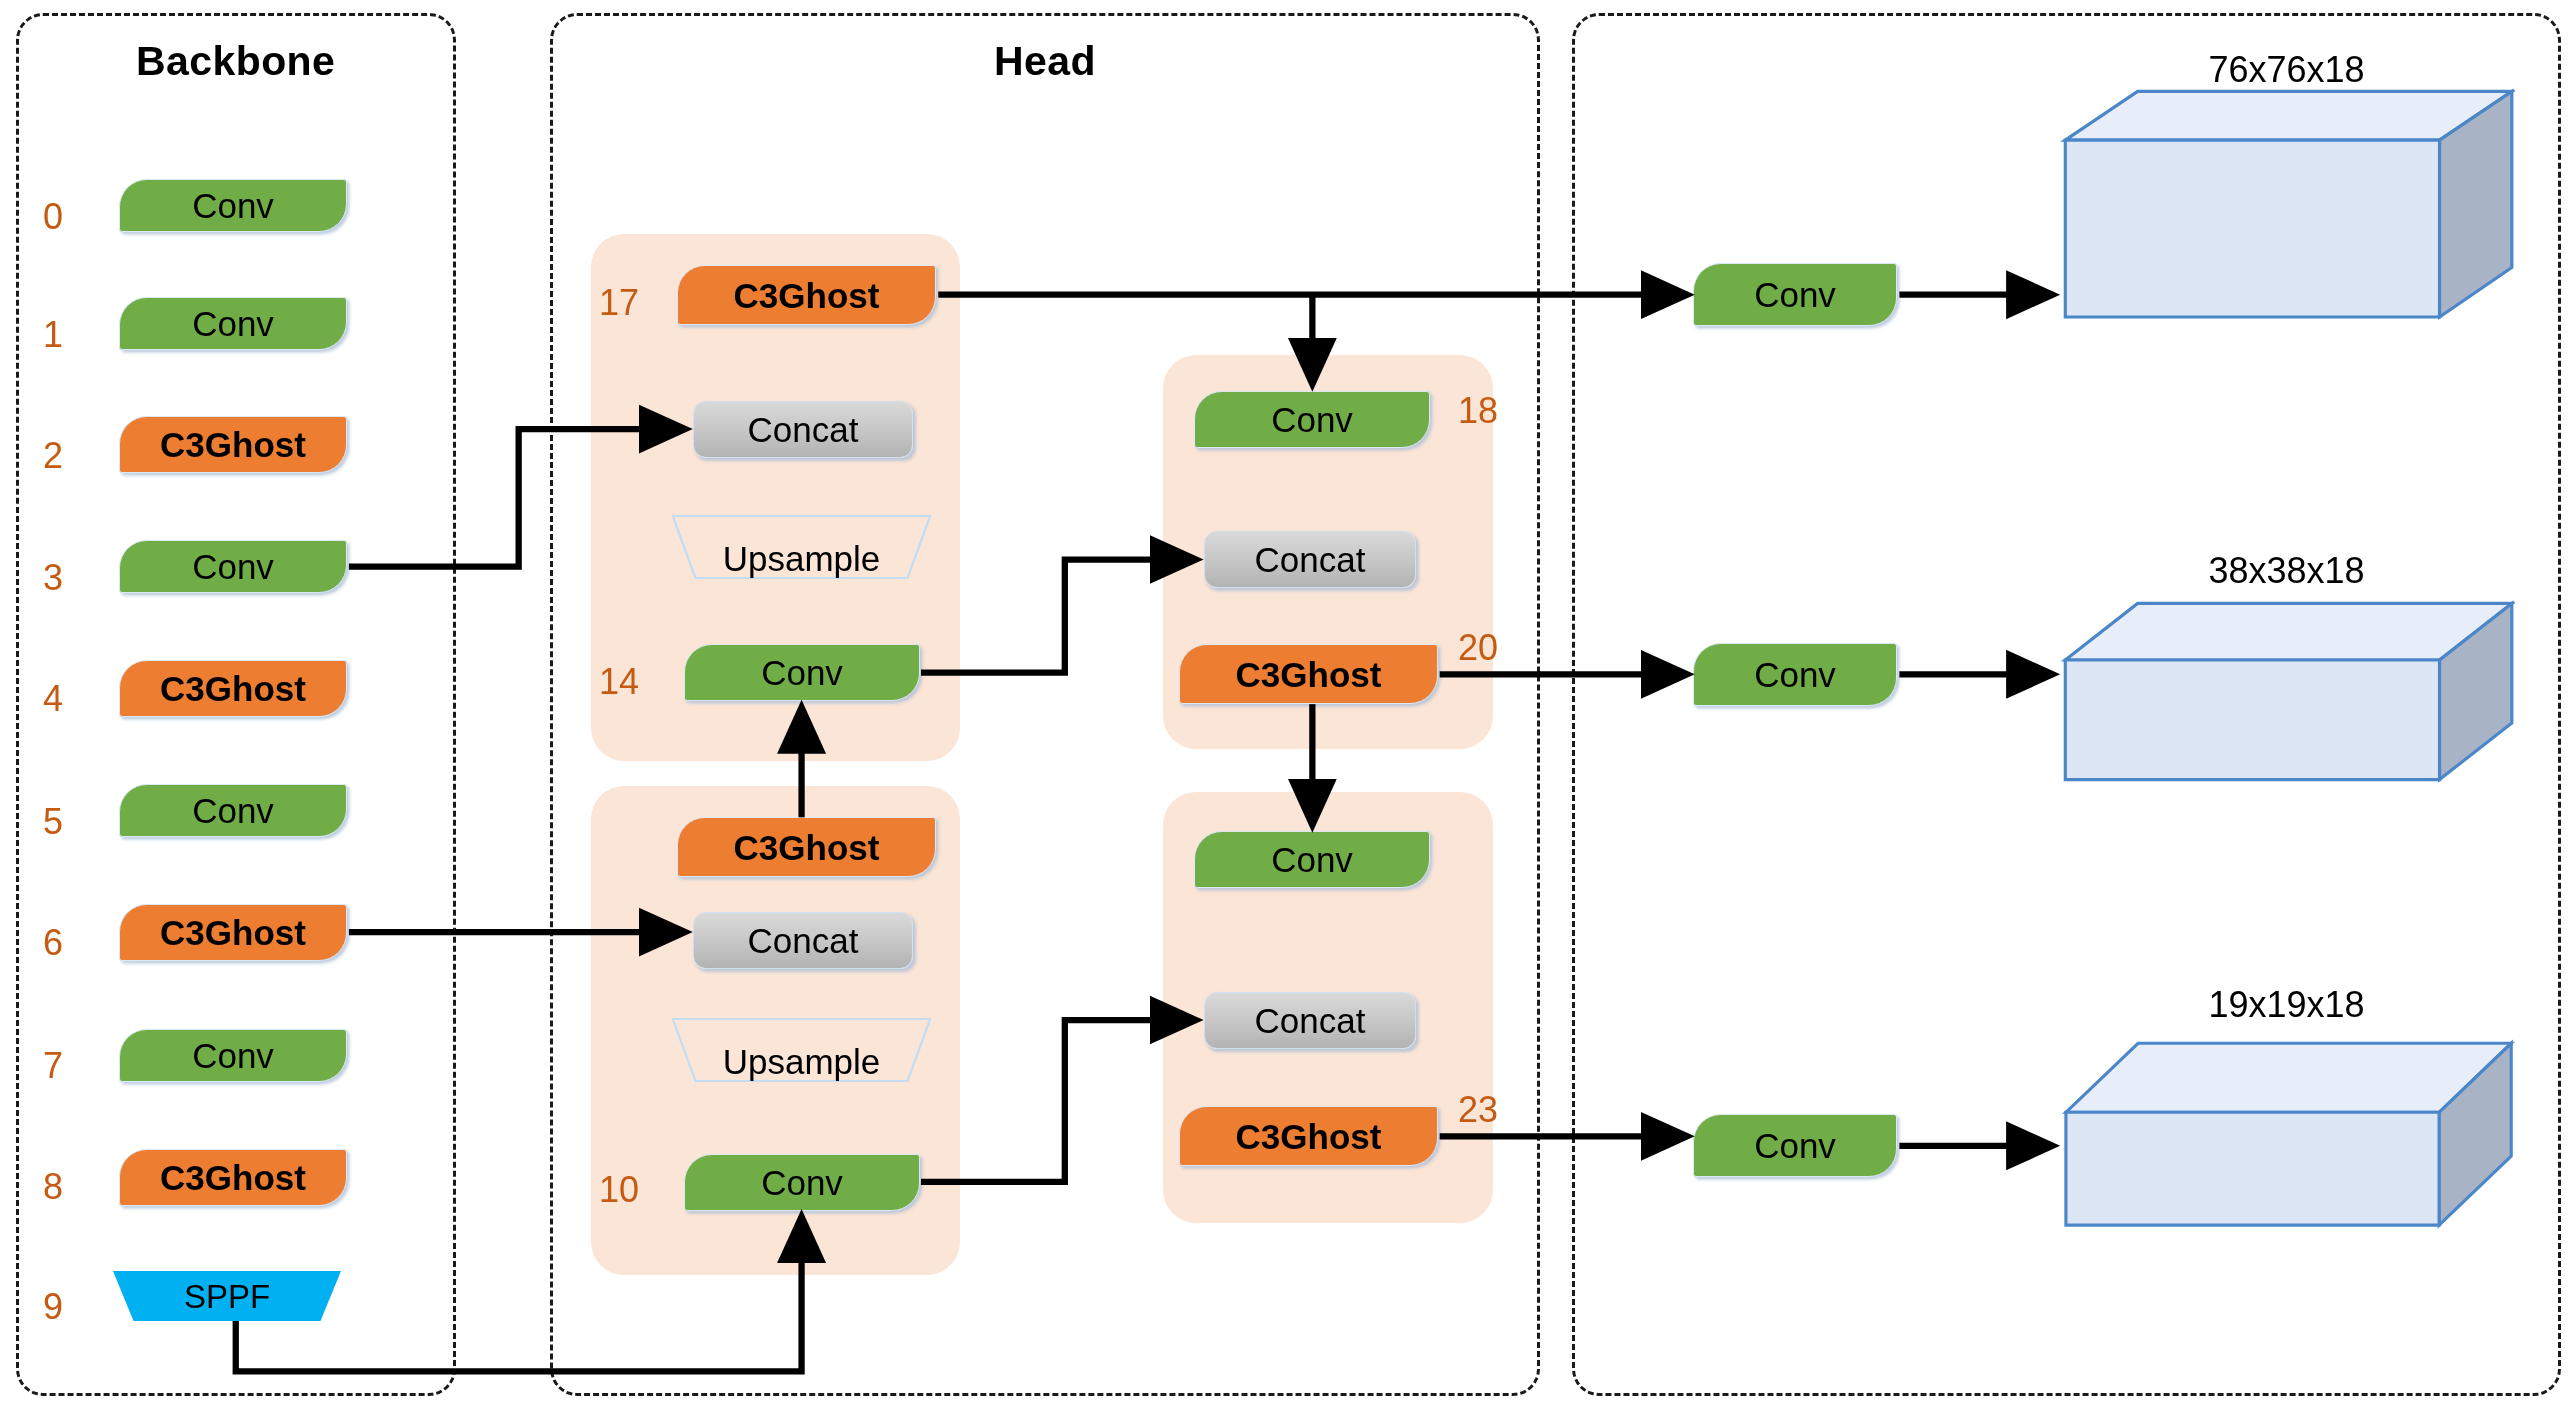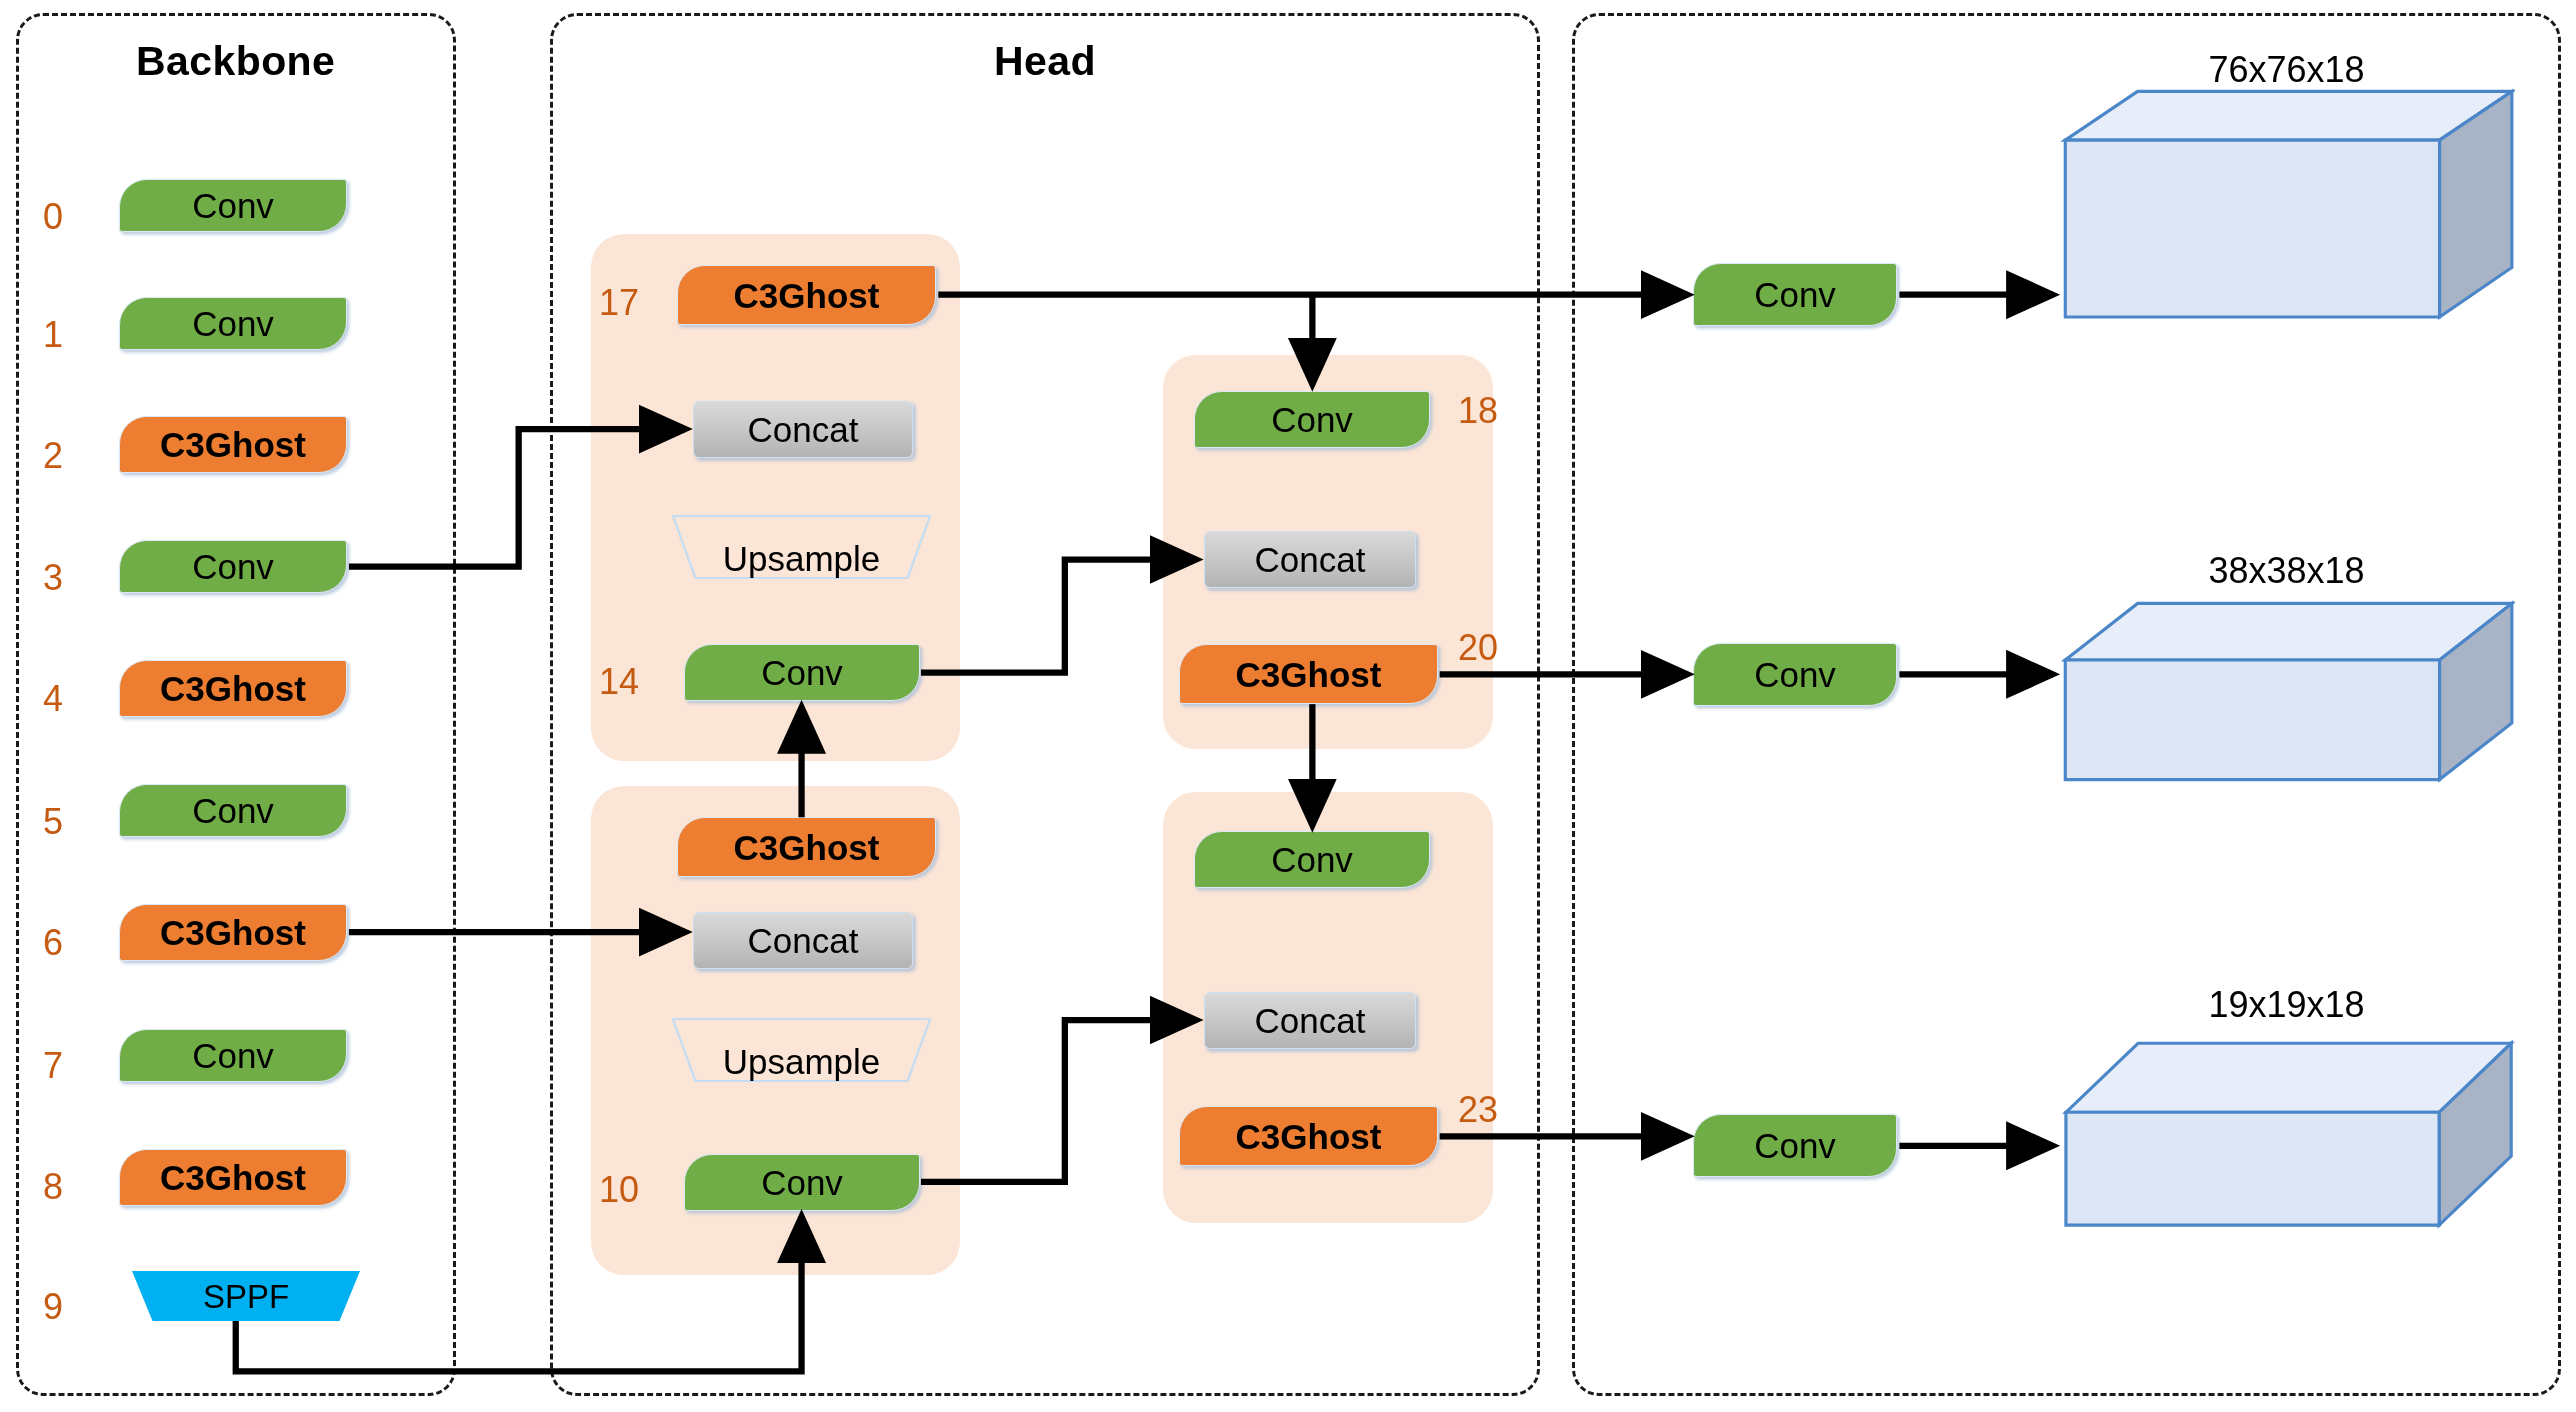--- a/index.html
+++ b/index.html
@@ -44,21 +44,21 @@
     line-height:1;
     border:1.6px solid #dbe8f5;
     border-radius:28px 3.1px 28px 3.1px;
     box-shadow:2.4px 2.4px 3.1px rgba(170,190,215,.75);
     white-space:nowrap;
   }
   .node.conv{background:#70ad47;}
   .node.c3ghost{background:#ed7d31;font-weight:bold;}
   .node.concat{
     background:linear-gradient(180deg,#d9d9d9 0%,#c9c9c9 45%,#b3b3b3 100%);
-    border-radius:6px;
+    border-radius:13px;
     border:1.6px solid #cfe0f0;
   }
 
   
   .node.sppf{
     background:#00b0f0;
     border:none;
     border-radius:0;
     clip-path:polygon(0% 0%,100% 0%,91% 100%,9% 100%);
     box-shadow:none;
@@ -131,21 +131,21 @@
   <div class="idx" style="left:43px;top:925px;">6</div>
   <div class="node c3ghost" style="left:119px;top:904px;width:228px;height:57px;">C3Ghost</div>
 
   <div class="idx" style="left:43px;top:1048px;">7</div>
   <div class="node conv" style="left:119px;top:1029px;width:228px;height:53px;">Conv</div>
 
   <div class="idx" style="left:43px;top:1169px;">8</div>
   <div class="node c3ghost" style="left:119px;top:1149px;width:228px;height:57px;">C3Ghost</div>
 
   <div class="idx" style="left:43px;top:1289px;">9</div>
-  <div class="node sppf" style="left:132px;top:1271px;width:228px;height:50px;font-size:33px;">SPPF</div>
+  <div class="node sppf" style="left:113px;top:1271px;width:228px;height:50px;font-size:33px;">SPPF</div>
 
   <div class="group-panel" style="left:591px;top:234px;width:369px;height:527px;"></div>
   <div class="group-panel" style="left:591px;top:786px;width:369px;height:489px;"></div>
   <div class="group-panel" style="left:1163px;top:355px;width:330px;height:394px;"></div>
   <div class="group-panel" style="left:1163px;top:792px;width:330px;height:431px;"></div>
 
   <div class="idx" style="left:599px;top:285px;">17</div>
   <div class="node c3ghost" style="left:677px;top:265px;width:259px;height:60px;">C3Ghost</div>
 
   <div class="node concat" style="left:693px;top:401px;width:220px;height:57px;">Concat</div>

